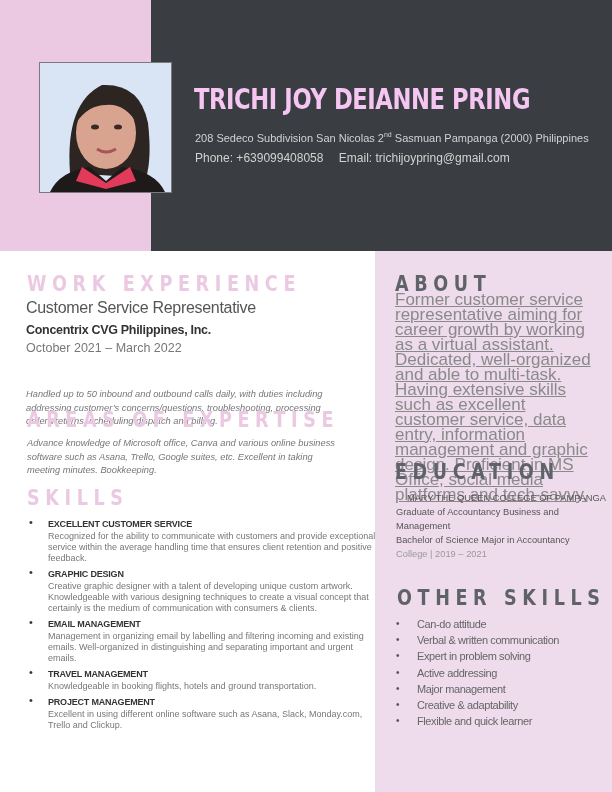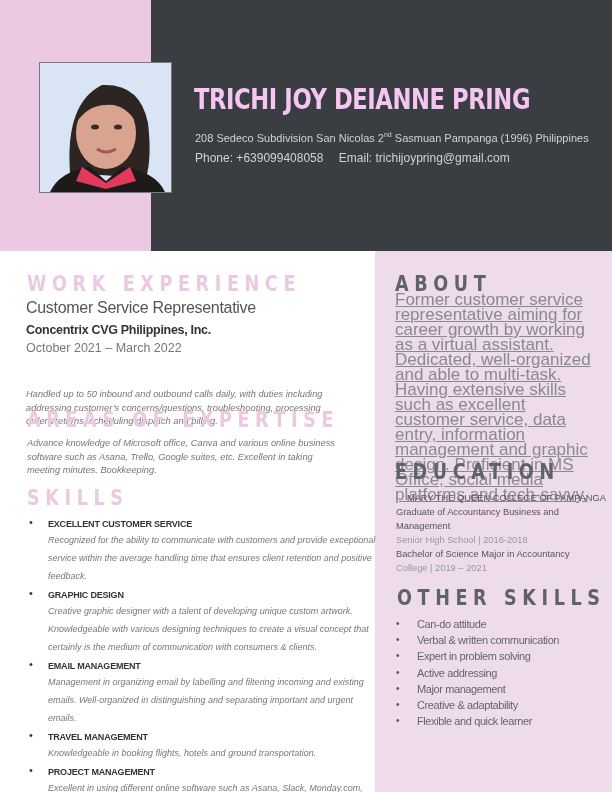--- a/index.html
+++ b/index.html
@@ -24,21 +24,21 @@
   .company { position:absolute; left:26px; top:323px; font-size:12.5px; color:#333; font-weight:bold; letter-spacing:-0.3px; }
   .dates { position:absolute; left:26px; top:341px; font-size:12.5px; color:#777; }
   .desc { font-size:9.3px; font-style:italic; color:#777; line-height:13.5px; }
   .job-desc { position:absolute; left:26px; top:360px; width:320px;margin-top:28px; }
   .exp-desc { position:absolute; left:27px; top:437px; width:320px; }
 
   .skills-list { position:absolute; left:27px; top:517px; width:350px; list-style:none; margin:0; padding:0; }
   .skills-list li { position:relative; padding-left:21px; }
   .skills-list li .bullet { position:absolute; left:2px; top:-1px; font-size:11px; color:#333; }
   .skill-name { font-size:9px; color:#333; font-weight:bold; line-height:14px; letter-spacing:-0.2px; }
-  .skill-desc { font-size:9px; font-style:italic; color:#777; line-height:18px; margin-bottom:3px; }
+  .skill-desc { font-size:9px; color:#777; line-height:11px; margin-bottom:3px; }
 
   .about-text { position:absolute; left:395px; top:292px; width:205px; font-size:17px; color:#8a8a8a; line-height:15px;text-decoration:underline; }
   .edu { position:absolute; left:396px; top:491px; width:210px; font-size:9.3px; line-height:14px; }
   .edu .school { color:#555;text-align:right; }
   .edu .prog { color:#555; font-weight:normal; }
   .edu .meta { color:#999; }
   .other-list { position:absolute; left:396px; top:616px; list-style:none; margin:0; padding:0; }
   .other-list li { position:relative; padding-left:21px; font-size:11px; color:#666; line-height:16.2px; letter-spacing:-0.4px; }
   .other-list li .bullet { position:absolute; left:0; top:0; color:#555; font-size:10px; }
 </style>
@@ -56,21 +56,21 @@
     <path d="M36 60 Q45 25 70 28 Q95 32 98 62 Q85 40 66 42 Q48 42 36 60 Z" fill="#2d2522"></path>
     <ellipse cx="55" cy="64" rx="4" ry="2.5" fill="#3a2a25"></ellipse>
     <ellipse cx="78" cy="64" rx="4" ry="2.5" fill="#3a2a25"></ellipse>
     <path d="M57 86 Q66 92 76 86" stroke="#a8545a" stroke-width="3" fill="none"></path>
     <path d="M10 129 Q20 108 50 104 L66 118 L82 104 Q115 108 125 129 Z" fill="#1e1a1a"></path>
     <path d="M42 104 L66 120 L90 104 L96 118 L66 126 L36 118 Z" fill="#e23a5a"></path>
   </svg>
 </div>
 
 <div class="name">TRICHI JOY DEIANNE PRING</div>
-<div class="addr"><span>208 Sedeco Subdivision San Nicolas 2</span><sup>nd</sup><span> Sasmuan Pampanga (1996) Philippines</span></div>
+<div class="addr"><span>208 Sedeco Subdivision San Nicolas 2</span><sup>nd</sup><span> Sasmuan Pampanga (2000) Philippines</span></div>
 <div class="contact">
   <span>Phone: +639099408058</span>
   <span class="email">Email: trichijoypring@gmail.com</span>
 </div>
 
 <div class="right-col"></div>
 
 <div class="left sec-title pink-title" style="top:271px;">WORK EXPERIENCE</div>
 <div class="job-title">Customer Service Representative</div>
 <div class="company">Concentrix CVG Philippines, Inc.</div>
@@ -109,21 +109,20 @@
   </li>
 </ul>
 
 <div class="sec-title gray-title" style="position:absolute; left:395px; top:271px;">ABOUT</div>
 <div class="about-text">Former customer service representative aiming for career growth by working as a virtual assistant. Dedicated, well-organized and able to multi-task. Having extensive skills such as excellent customer service, data entry, information management and graphic design. Proficient in MS Office, social media platforms and tech-savvy.</div>
 
 <div class="sec-title gray-title" style="position:absolute; left:395px; top:459px;">EDUCATION</div>
 <div class="edu">
   <div class="school">MARY THE QUEEN COLLEGE OF PAMPANGA</div>
   <div class="prog">Graduate of Accountancy Business and Management</div>
-  <div class="meta">Senior High School | 2016-2018</div>
   <div class="prog">Bachelor of Science Major in Accountancy</div>
   <div class="meta">College | 2019 – 2021</div>
 </div>
 
 <div class="sec-title gray-title" style="position:absolute; left:397px; top:585px;">OTHER SKILLS</div>
 <ul class="other-list">
   <li><span class="bullet">•</span><span>Can-do attitude</span></li>
   <li><span class="bullet">•</span><span>Verbal &amp; written communication</span></li>
   <li><span class="bullet">•</span><span>Expert in problem solving</span></li>
   <li><span class="bullet">•</span><span>Active addressing</span></li>

